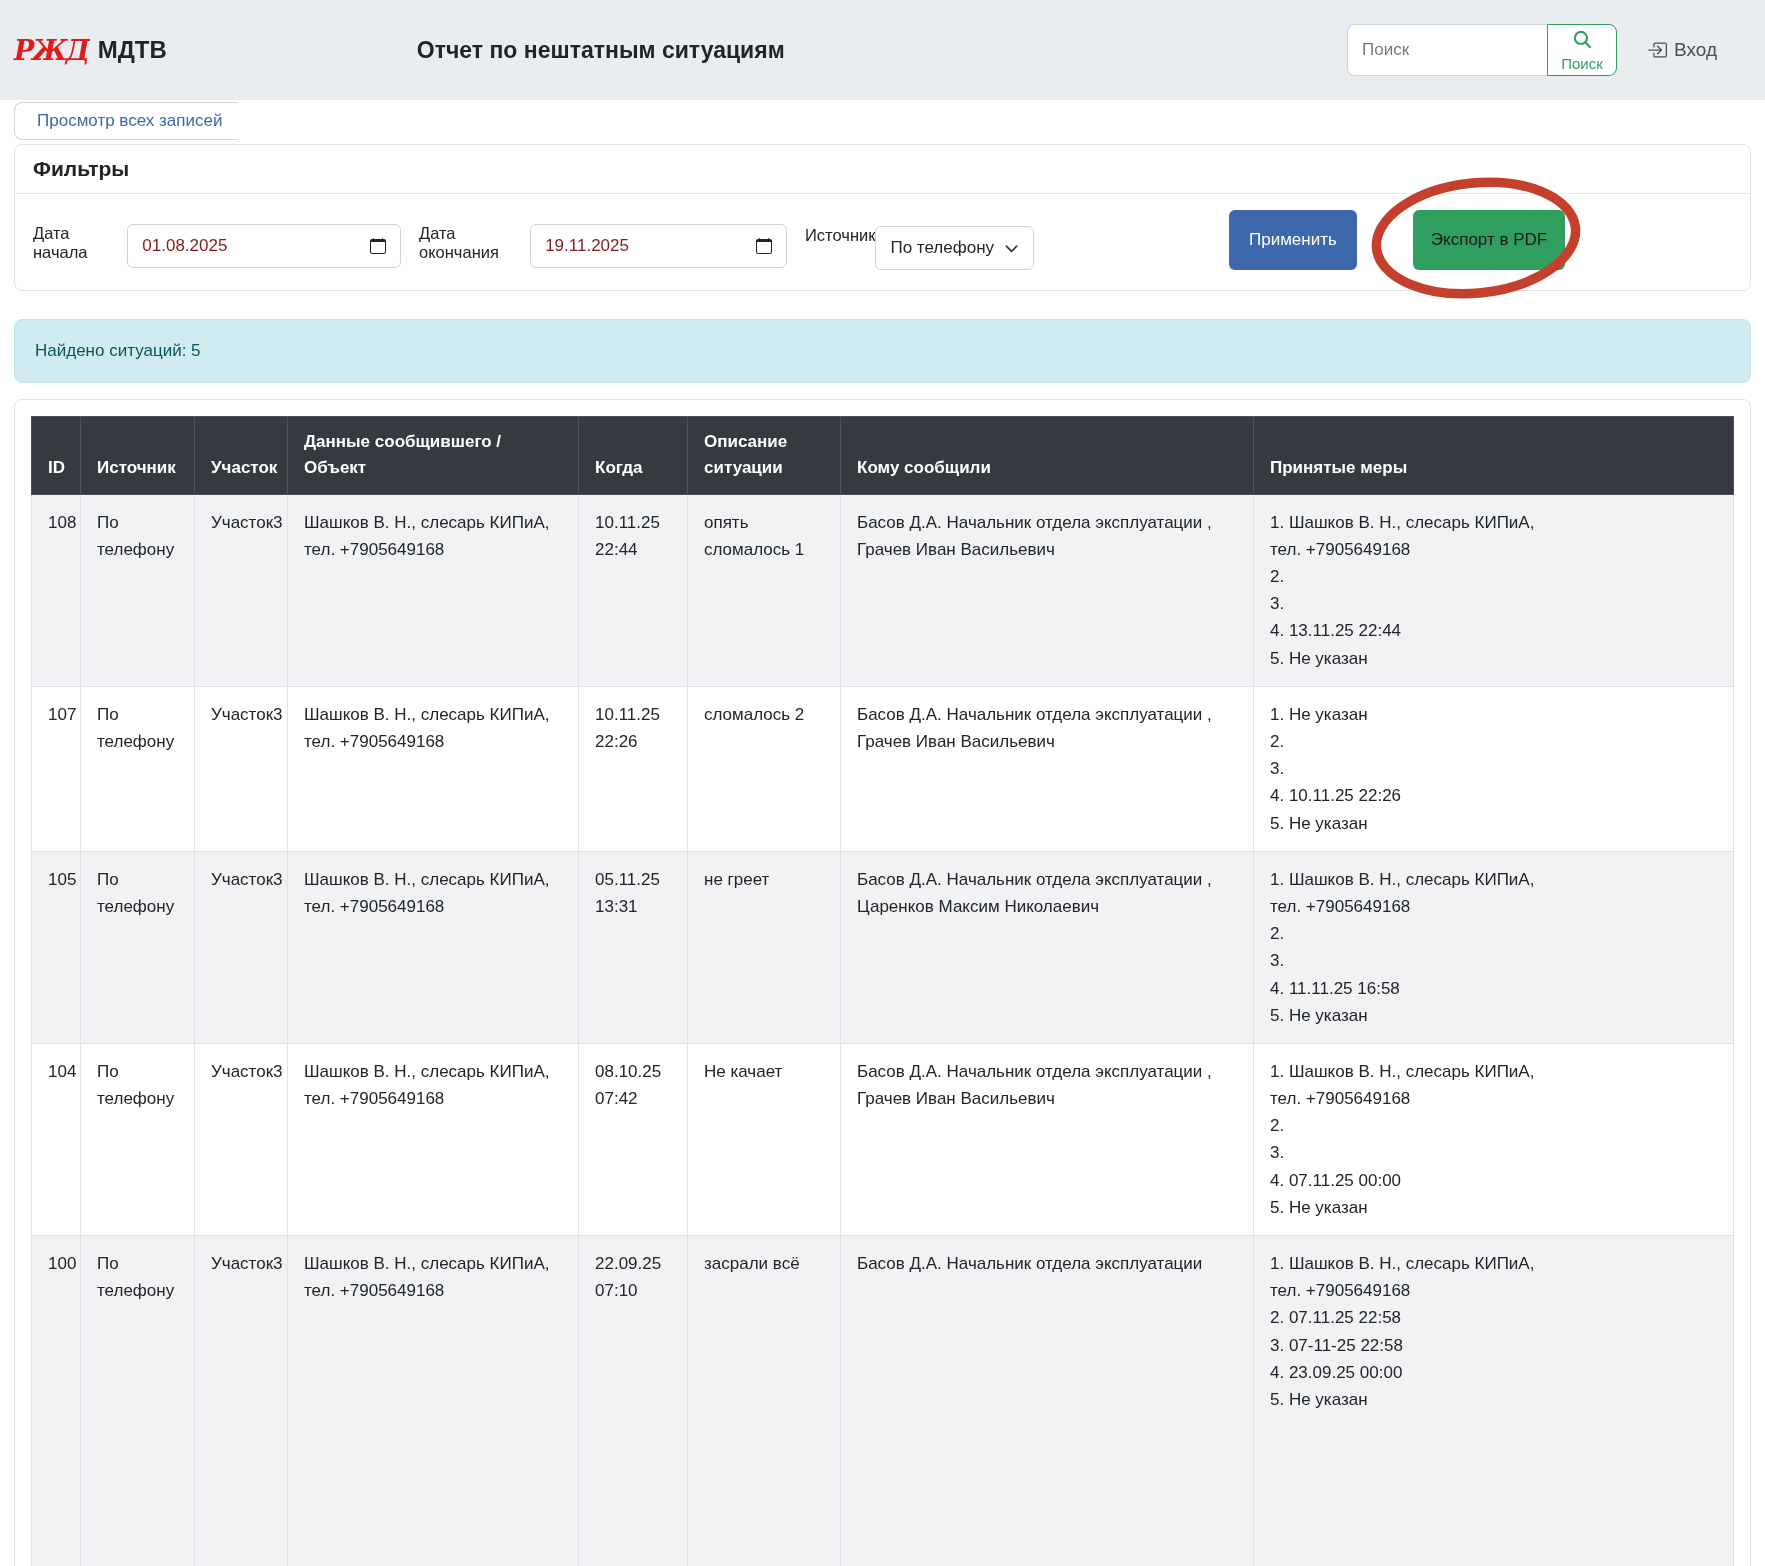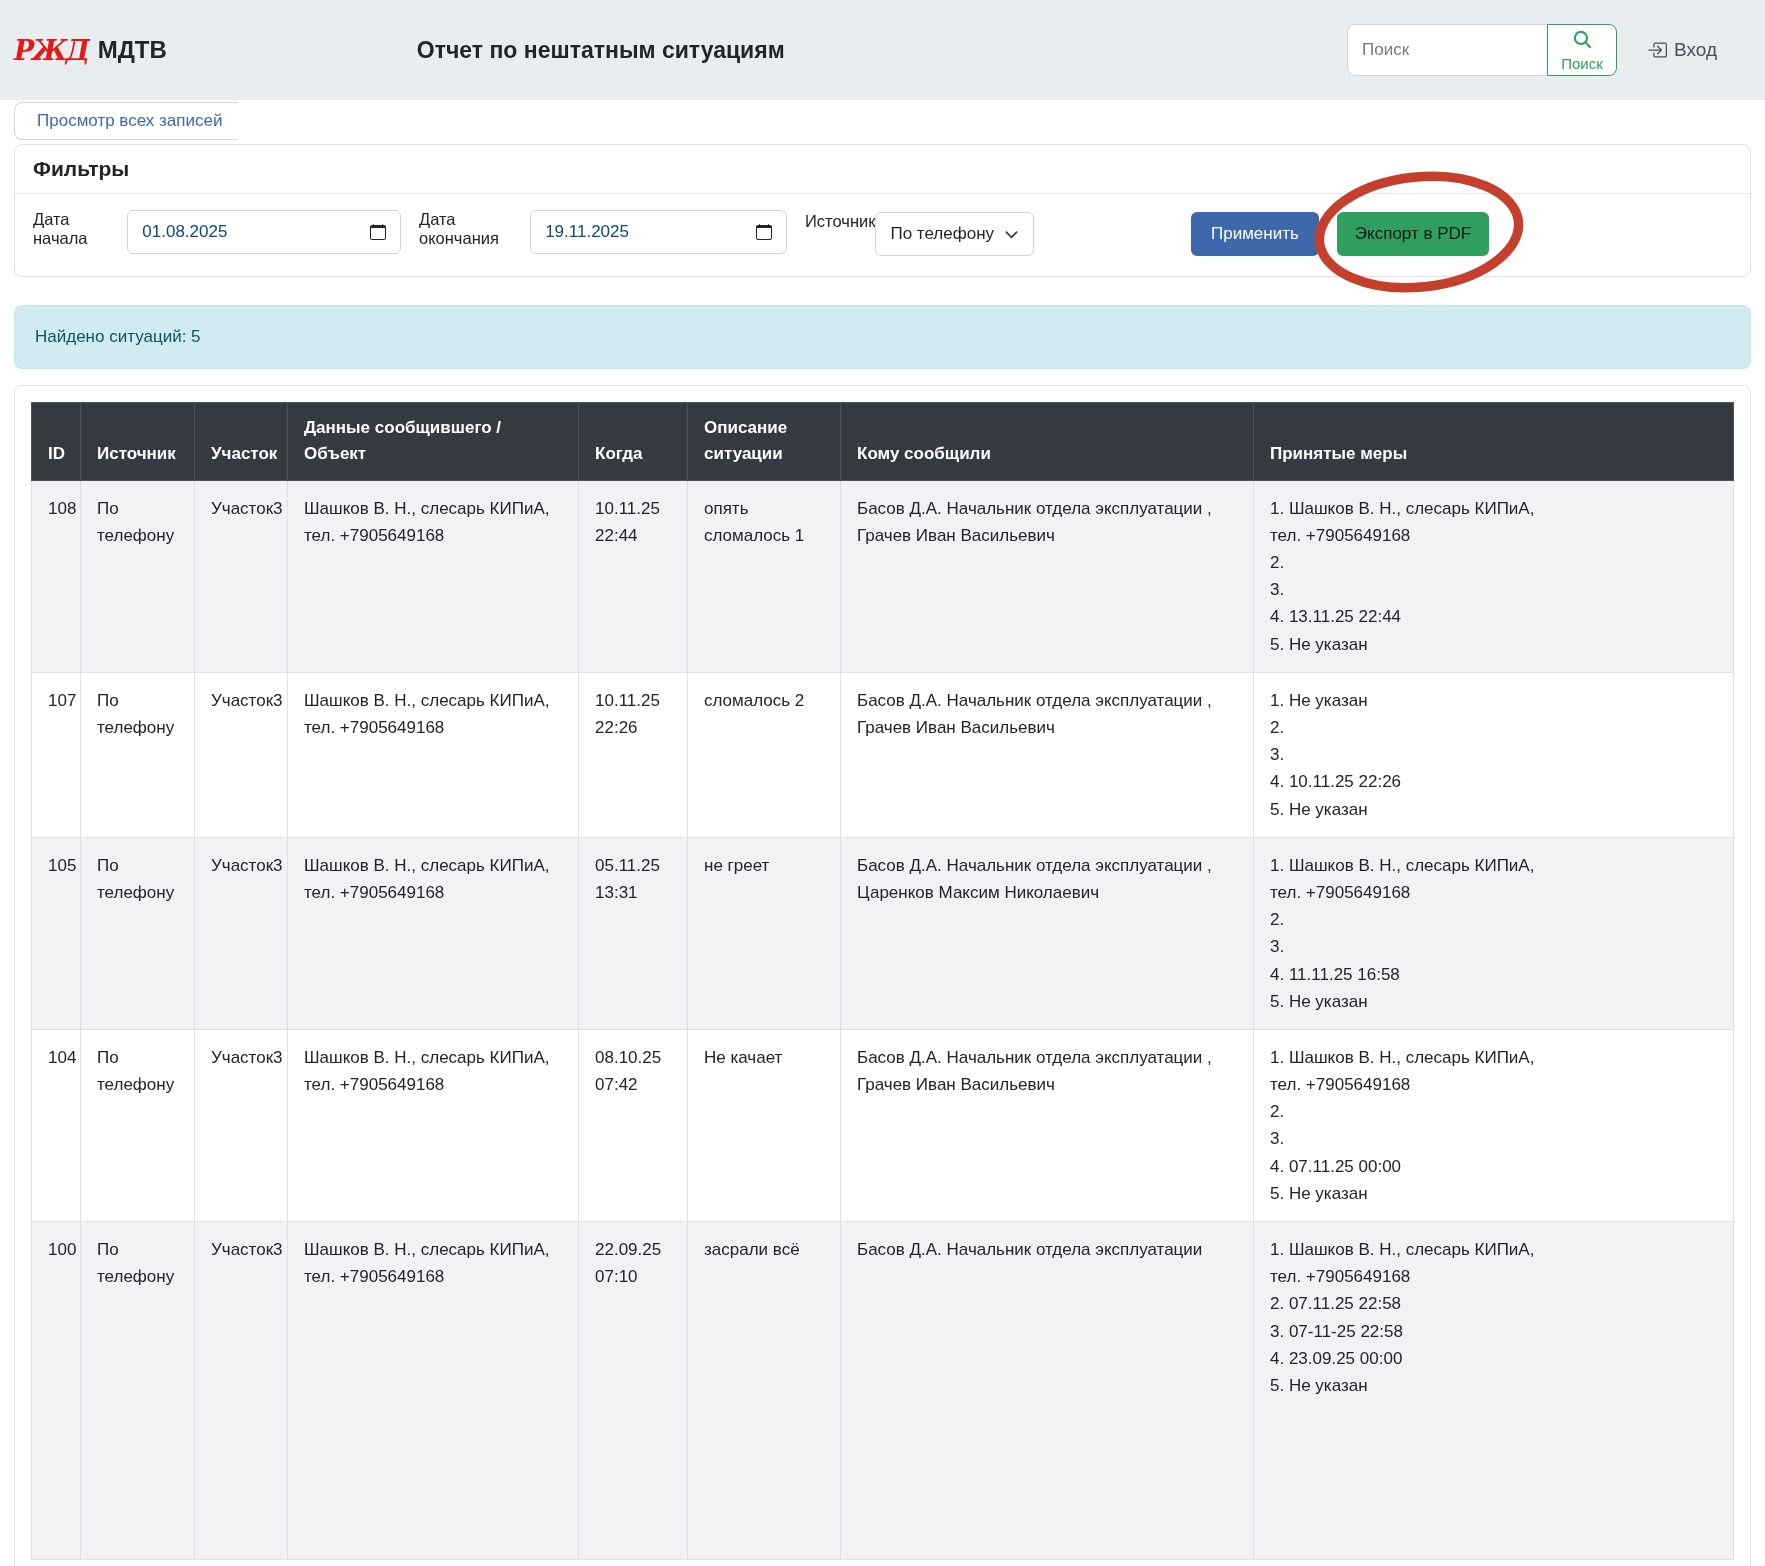--- a/index.html
+++ b/index.html
@@ -30,24 +30,24 @@
   .view-all-btn{background:#fff;border:1px solid #d0d7de;border-right:none;border-radius:8px 0 0 8px;color:var(--primary);font-size:17px;font-family:inherit;padding:8px 16px 8px 22px;cursor:pointer;}
 
   
   .card{background:#fff;border:1px solid #dee2e6;border-radius:8px;}
   .card-header{padding:12px 18px;border-bottom:1px solid #e6e9ec;font-size:21px;font-weight:700;}
   .card-body{padding:16px 18px 20px;display:flex;align-items:flex-end;gap:18px;}
 
   .field{display:flex;width:368px;}
   .field-label{font-size:16.5px;margin-bottom:8px;}
   .control{height:44px;border:1px solid #ced4da;border-radius:6px;background:#fff;display:flex;align-items:center;justify-content:space-between;padding:0 14px;font-size:17px;cursor:default;}
-  .control input{border:none;outline:none;font-size:17px;font-family:inherit;width:100%;color:#0c4a6e;background:transparent;padding:0;}
+  .control input{border:none;outline:none;font-size:17px;font-family:inherit;width:100%;color:#7f1d1d;background:transparent;padding:0;}
   .control .icon{flex:0 0 auto;display:flex;align-items:center;margin-left:10px;}
 
-  .btn{height:44px;border:none;border-radius:6px;font-size:17px;font-family:inherit;cursor:pointer;padding:0 20px;white-space:nowrap;}
+  .btn{height:60px;border:none;border-radius:6px;font-size:17px;font-family:inherit;cursor:pointer;padding:0 20px;white-space:nowrap;margin-left:38px;}
   .btn-apply{background:var(--primary);color:#fff;}
   .btn-export{background:var(--success);color:#1a1a1a;padding:0 18px;}
   .export-wrap{position:relative;display:inline-block;}
   .annot-svg{position:absolute;left:50%;top:50%;transform:translate(-50%,-50%);overflow:visible;pointer-events:none;z-index:5;}
 
   
   .alert-info{margin-top:28px;background:var(--alert-bg);color:var(--alert-text);border:1px solid #c3e4ec;border-radius:8px;padding:21px 20px;font-size:17px;}
 
   
   .table-card{margin-top:16px;margin-bottom:4px;padding:16px;}

